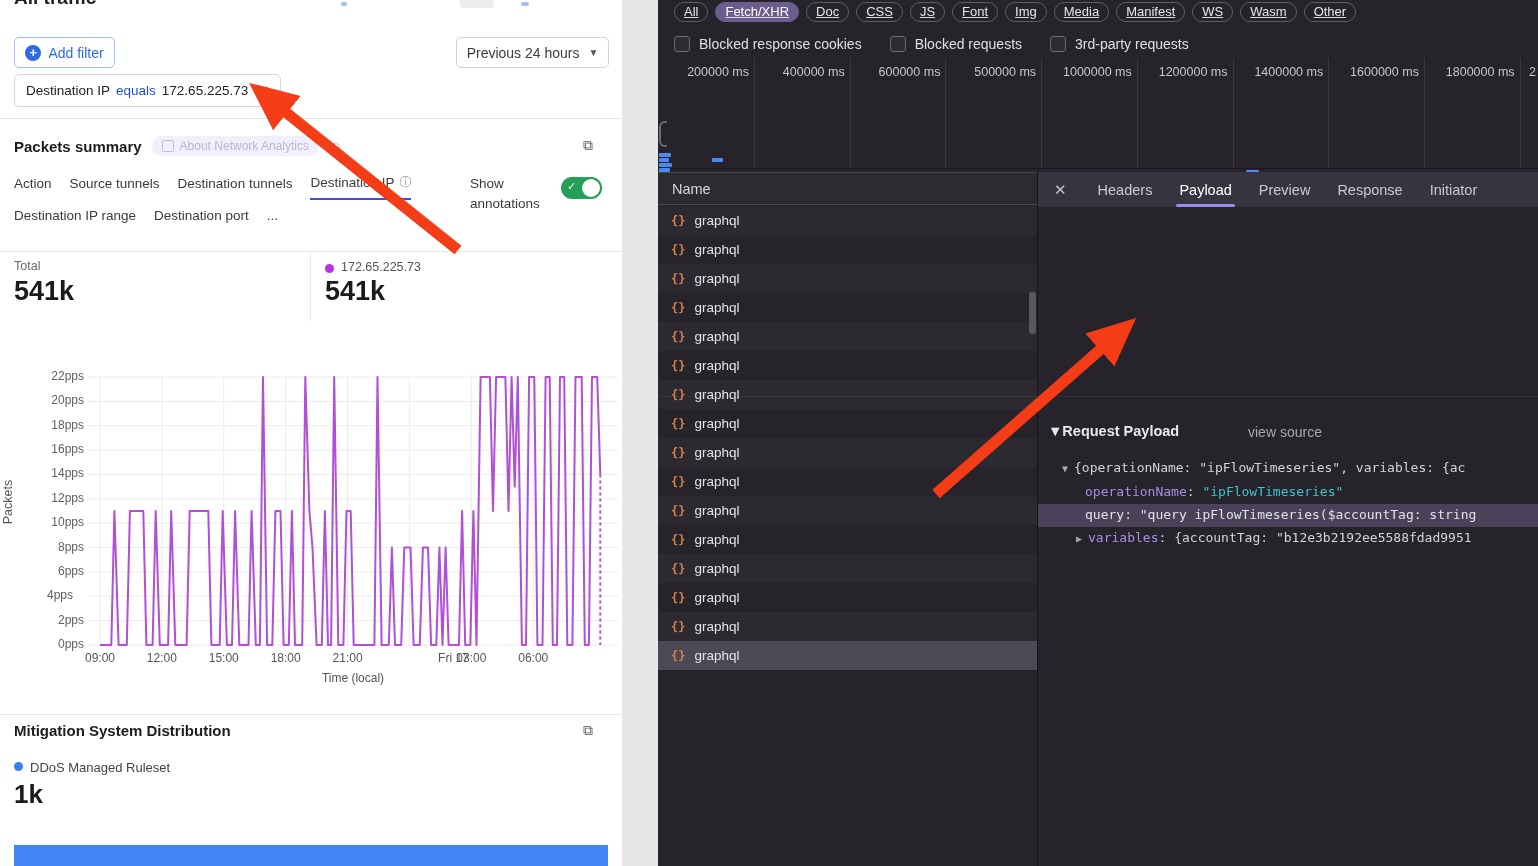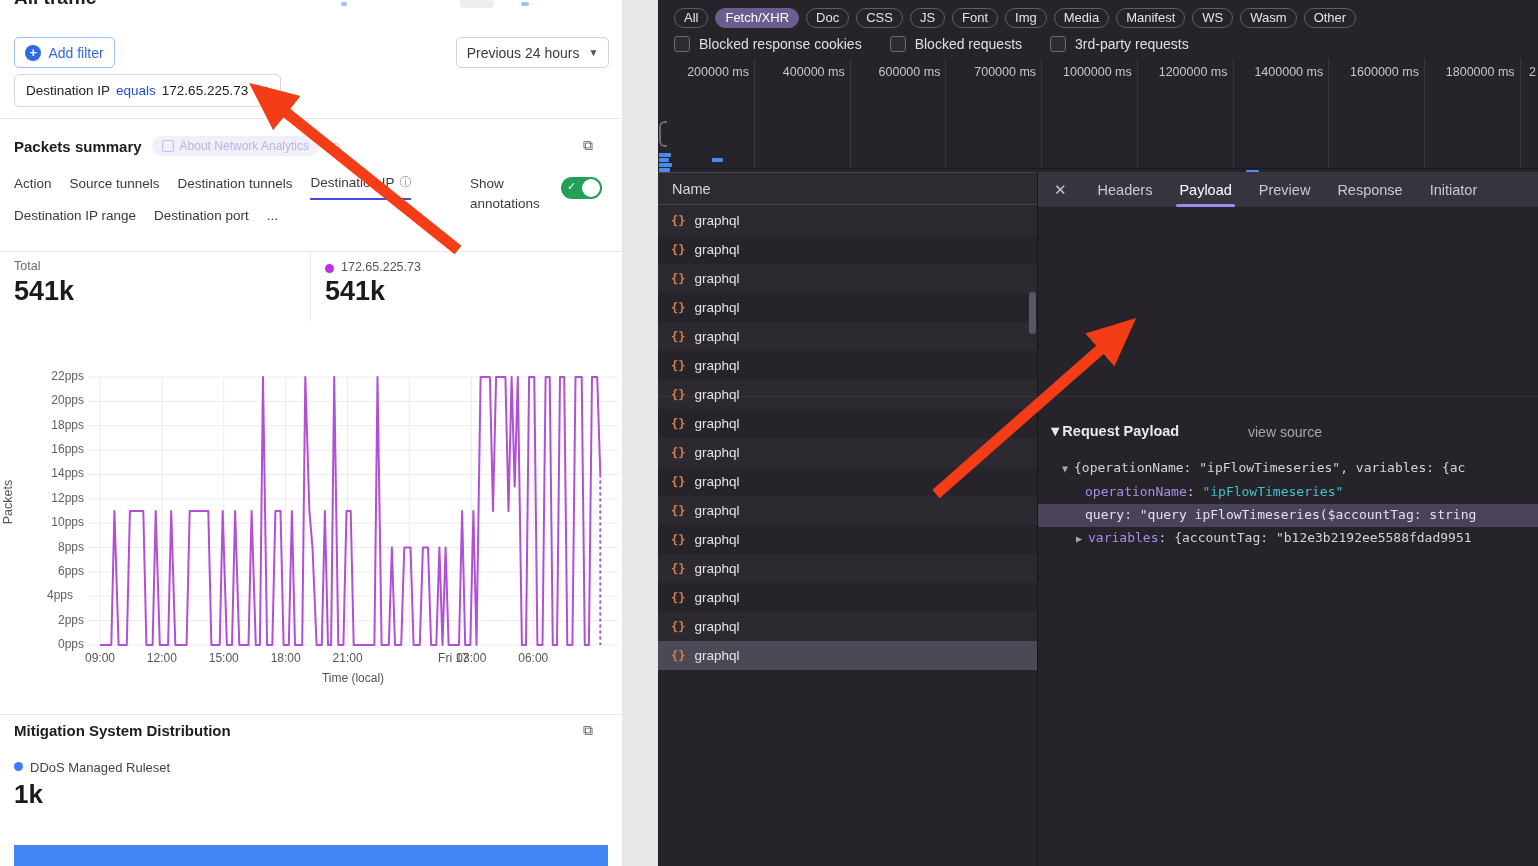--- a/index.html
+++ b/index.html
@@ -49,21 +49,21 @@
   .ytick{position:absolute;width:60px;text-align:right;font-size:12px;color:#606060;}
   .xtick{position:absolute;transform:translateX(-50%);font-size:12px;color:#555;}
   #y-axis-title{position:absolute;left:-14px;top:495px;transform:rotate(-90deg);font-size:12.5px;color:#555;}
   #x-axis-title{position:absolute;left:353px;top:671px;transform:translateX(-50%);font-size:12px;color:#555;}
   #mit-title{position:absolute;left:14px;top:722px;font-size:15px;font-weight:bold;color:#1d1d1d;}
   #mit-legend{position:absolute;left:30px;top:760px;font-size:13px;color:#444;}
   #mit-value{position:absolute;left:14px;top:779px;font-size:26px;font-weight:bold;color:#1b1b1b;}
   #mit-bar{position:absolute;left:14px;top:845px;width:594px;height:21px;}
   
   #devtools{position:absolute;left:658px;top:0;width:880px;height:866px;background:#26232a;color:#dcd9e1;overflow:hidden;}
-  #pillbar{position:absolute;left:16px;top:2px;display:flex;gap:7px;align-items:flex-end;height:26px;}
+  #pillbar{position:absolute;left:16px;top:2px;display:flex;gap:7px;align-items:flex-start;height:26px;text-decoration:underline;}
   .pill{border:1.5px solid #605c68;border-radius:10px;padding:1px 9px 2px;font-size:13px;color:#e6e3ea;white-space:nowrap;}
   .pill.active{background:#6a5e8e;border-color:#6a5e8e;color:#fff;}
   #checkrow{position:absolute;left:16px;top:31px;display:flex;gap:28px;align-items:center;height:26px;}
   .chkitem{display:flex;align-items:center;gap:9px;font-size:14px;color:#e0dde5;}
   .chkbox{width:14px;height:14px;border:1.5px solid #6d6975;border-radius:3px;background:#2e2b32;}
   #timeline{position:absolute;left:0;top:58px;width:880px;height:110px;border-bottom:1px solid #1b191e;}
   .tl-line{position:absolute;top:0;width:1px;height:110px;background:#393641;}
   .tl-label{position:absolute;top:7px;width:86px;text-align:right;font-size:12.5px;color:#c9c5d0;}
   .wbar{position:absolute;height:4px;border-radius:1px;background:#4b8bf0;}
   .tl-frag{position:absolute;left:1px;top:63px;width:6px;height:22px;border:2px solid #6d6975;border-right:0;
@@ -250,21 +250,21 @@
     </div>
   <div id="timeline">
     <div class="tl-frag"></div>
   <div class="tl-line" style="left: 96px;"></div>
       <span class="tl-label" style="left: 5px;">200000 ms</span>
       <div class="tl-line" style="left: 191.7px;"></div>
       <span class="tl-label" style="left: 100.7px;">400000 ms</span>
       <div class="tl-line" style="left: 287.4px;"></div>
       <span class="tl-label" style="left: 196.4px;">600000 ms</span>
       <div class="tl-line" style="left: 383.1px;"></div>
-      <span class="tl-label" style="left: 292.1px;">700000 ms</span>
+      <span class="tl-label" style="left: 292.1px;">500000 ms</span>
       <div class="tl-line" style="left: 478.8px;"></div>
       <span class="tl-label" style="left: 387.8px;">1000000 ms</span>
       <div class="tl-line" style="left: 574.5px;"></div>
       <span class="tl-label" style="left: 483.5px;">1200000 ms</span>
       <div class="tl-line" style="left: 670.2px;"></div>
       <span class="tl-label" style="left: 579.2px;">1400000 ms</span>
       <div class="tl-line" style="left: 765.9px;"></div>
       <span class="tl-label" style="left: 674.9px;">1600000 ms</span>
       <div class="tl-line" style="left: 861.6px;"></div>
       <span class="tl-label" style="left: 770.6px;">1800000 ms</span>

